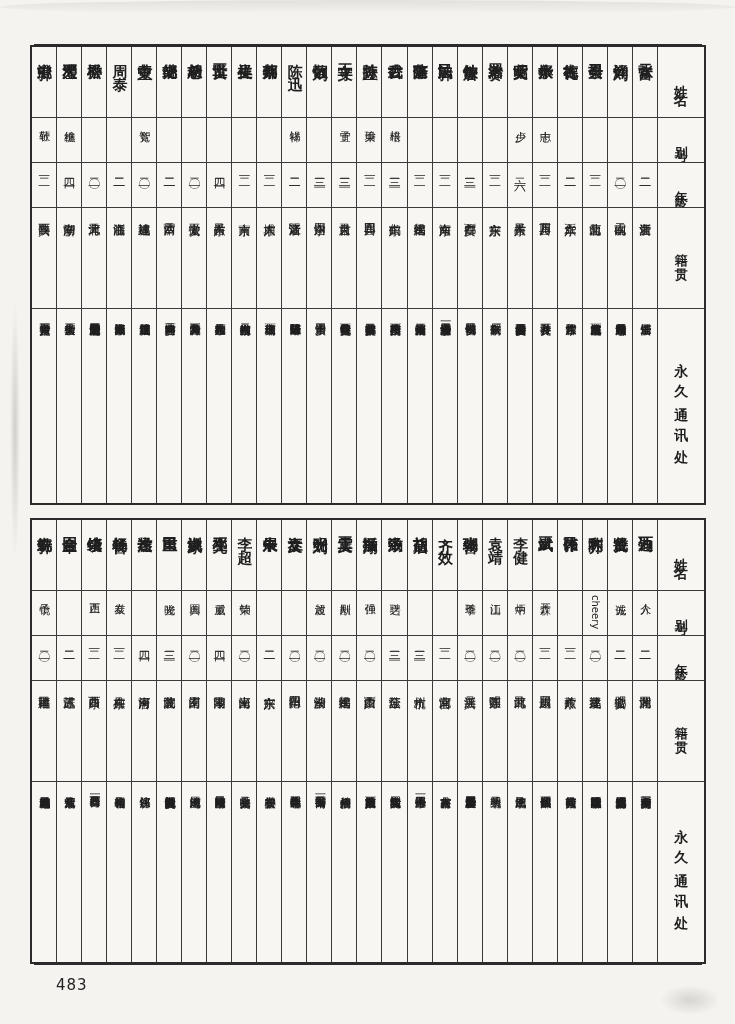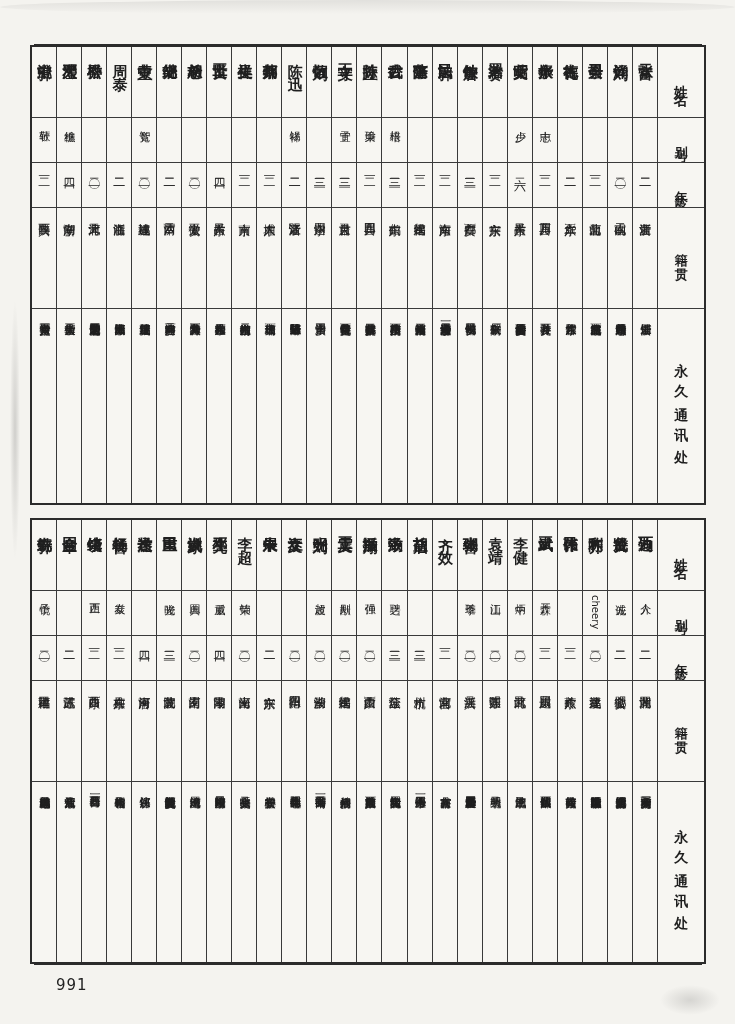--- a/index.html
+++ b/index.html
@@ -431,14 +431,14 @@
       </div>
       <div class="col">
         <div class="cell r-name">郭寿铣</div>
         <div class="cell r-alias">镜予</div>
         <div class="cell r-age">二〇</div>
         <div class="cell r-native">福建莆田</div>
         <div class="cell r-addr">福建莆田城内塔寺前凤山巷</div>
       </div>
     </div>
 
-  <div class="page-number">991</div>
+  <div class="page-number">483</div>
 </div>
 
 </body></html>

